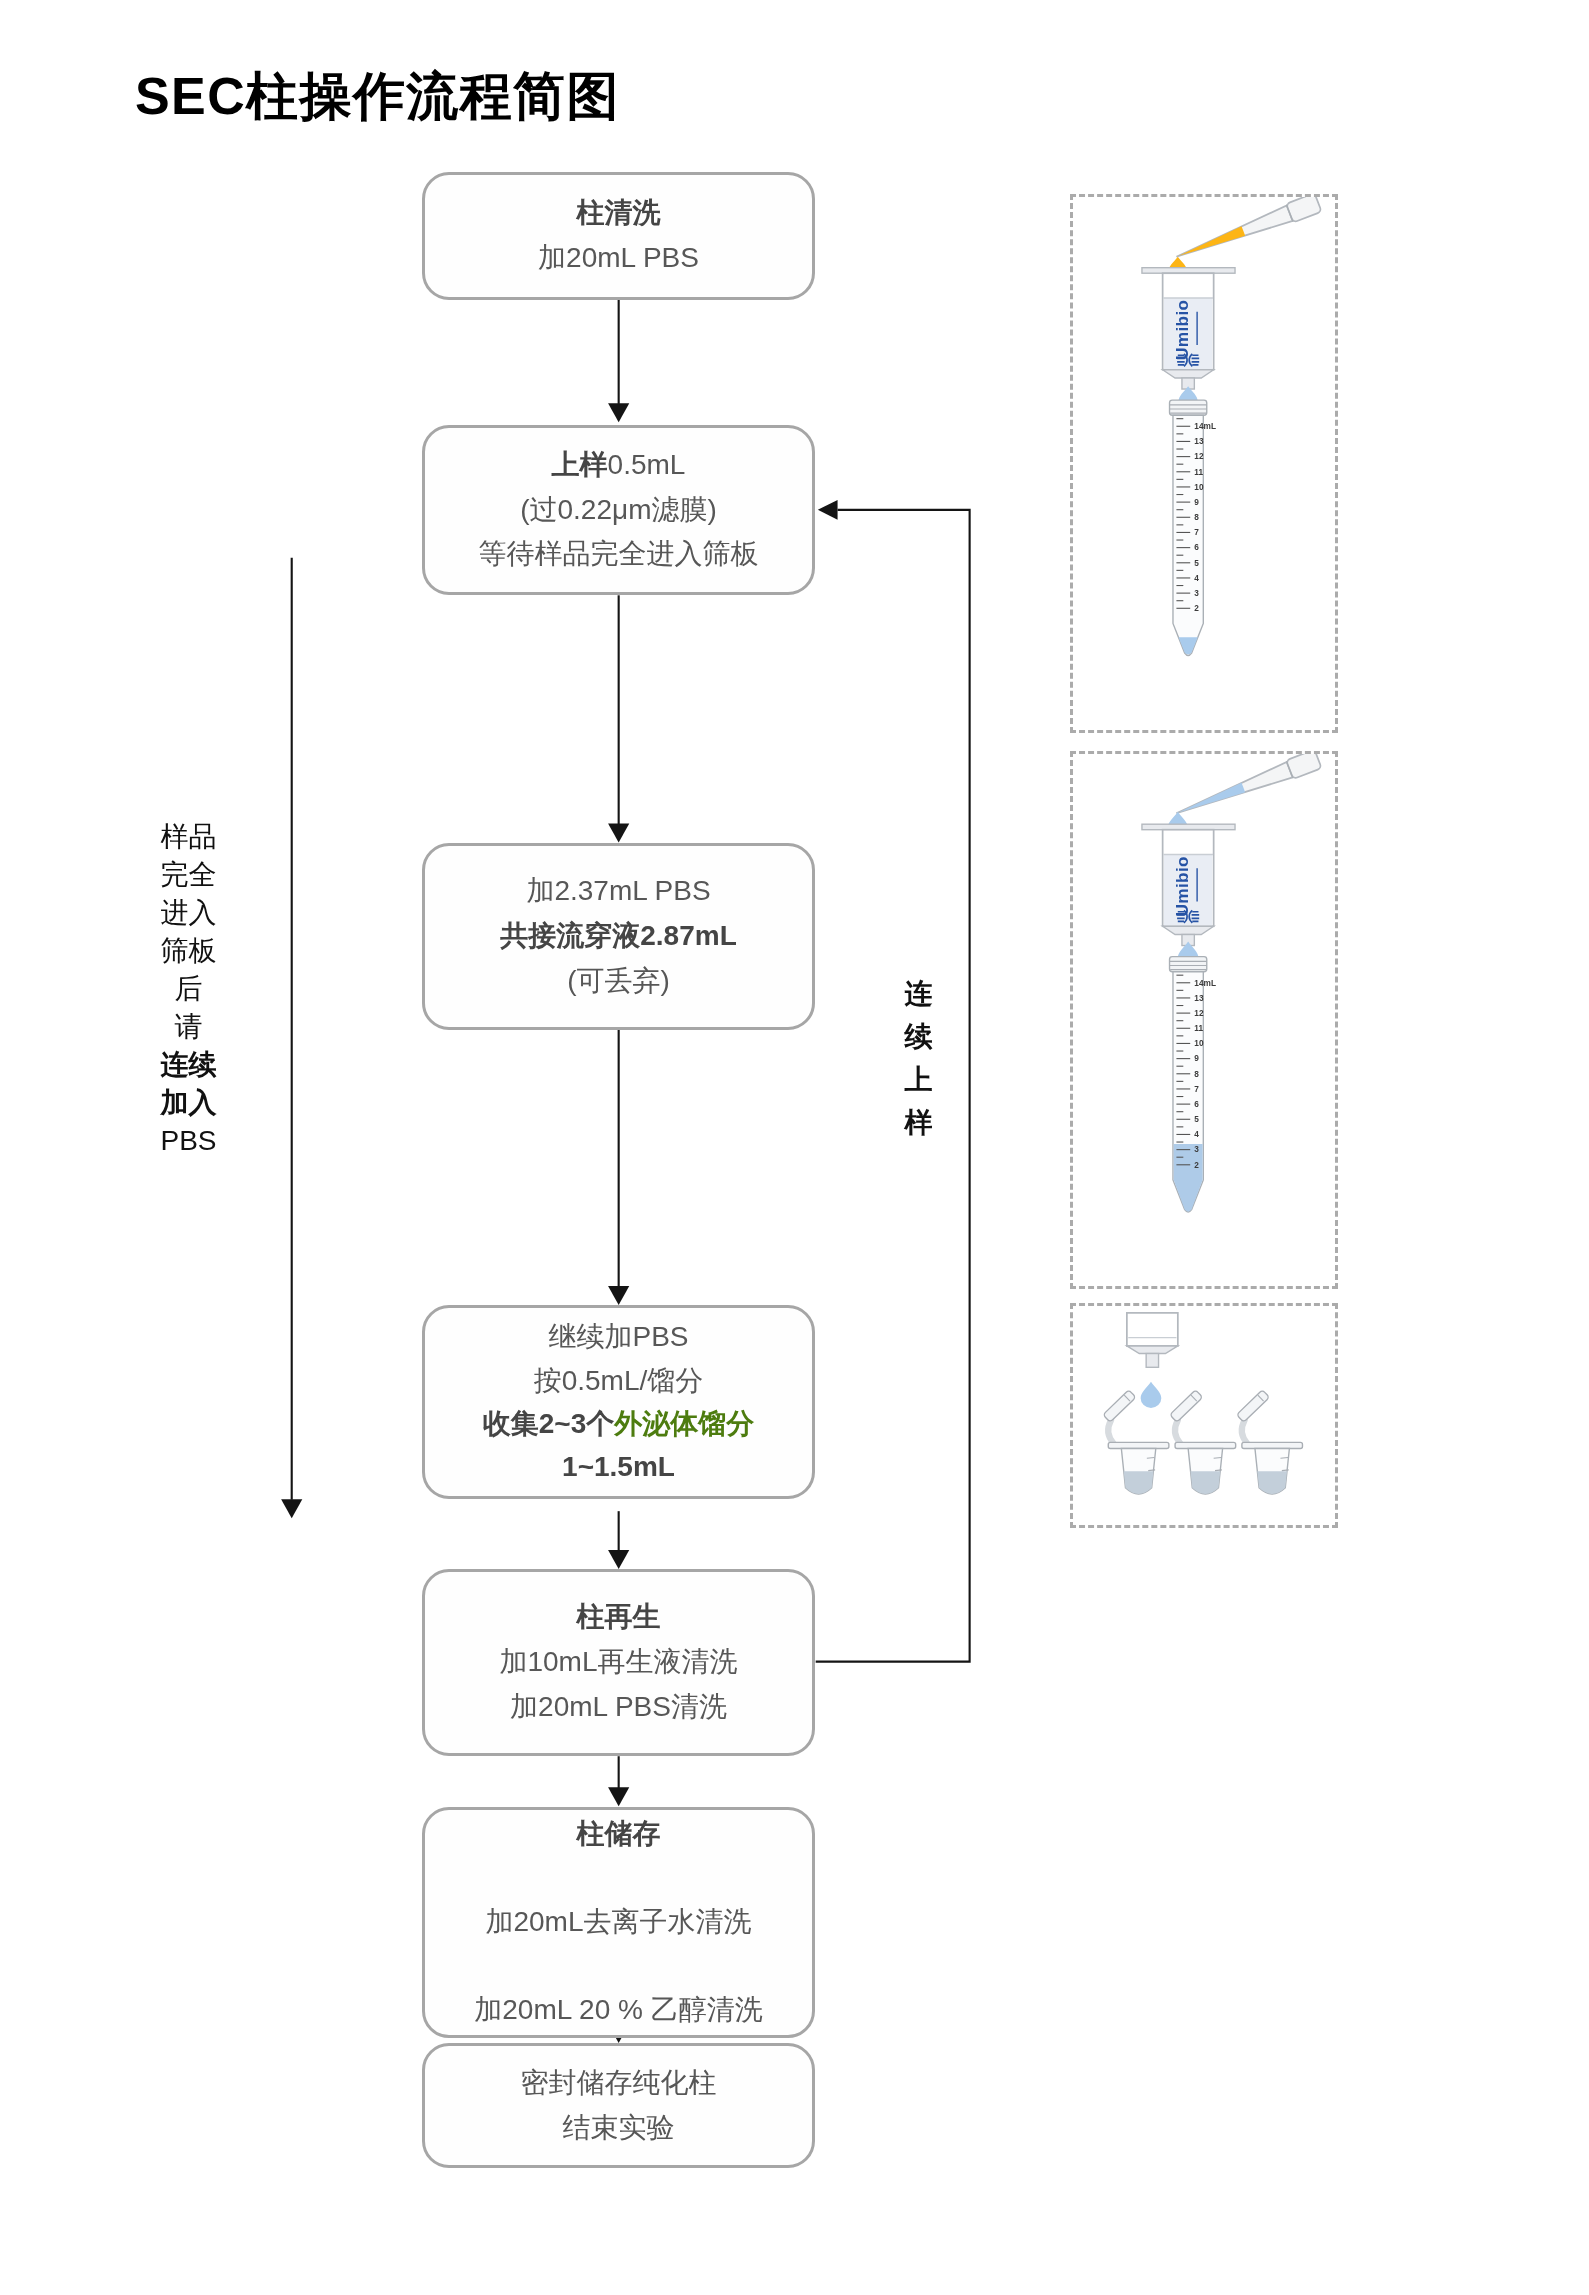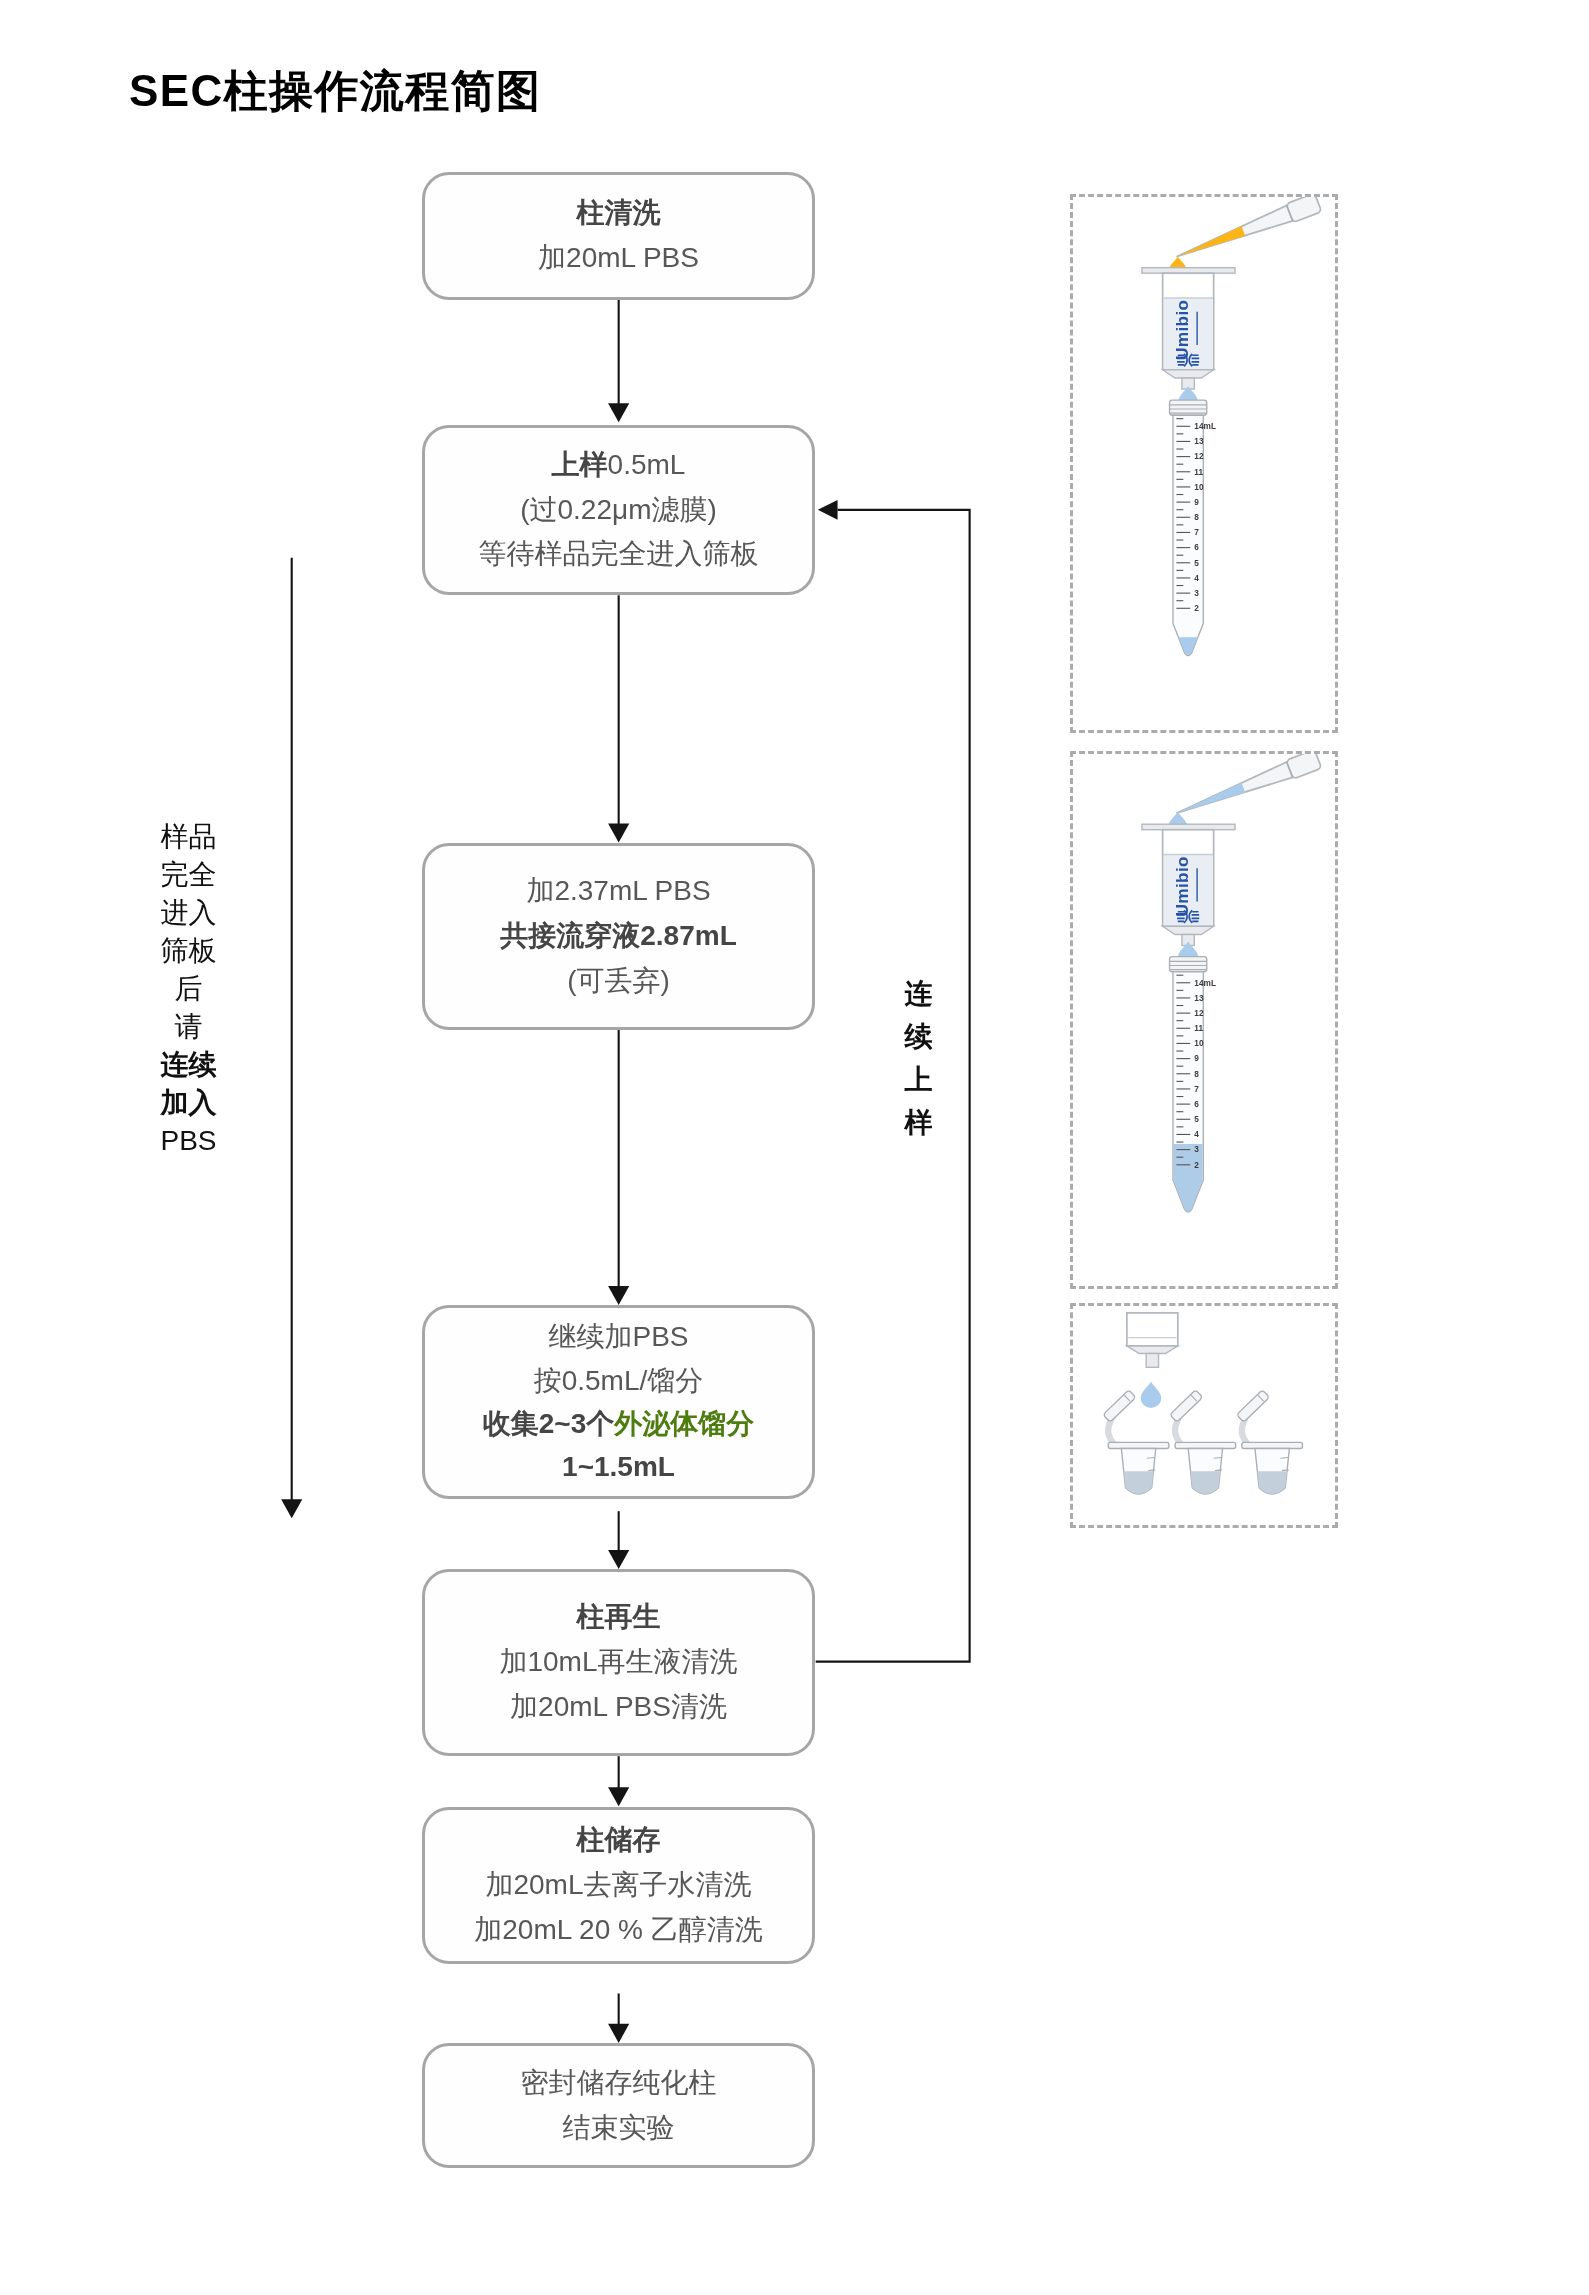--- a/index.html
+++ b/index.html
@@ -1,39 +1,39 @@
 <!DOCTYPE html>
 <html style="font-size:11.3px"><head>
 <meta charset="utf-8">
 <style>
   html,body{margin:0;padding:0;background:#ffffff;}
   body{width:1589px;height:2295px;position:relative;font-family:"Liberation Sans","DejaVu Sans",sans-serif;}
   .page{position:absolute;inset:0;overflow:hidden;}
 
   
-  .title{position:absolute;left:129px;top:62px;font-size:44px;font-weight:800;color:#000;letter-spacing:1.4px;white-space:nowrap;}
+  .title{position:absolute;left:135px;top:62px;font-size:52px;font-weight:800;color:#000;letter-spacing:1.4px;white-space:nowrap;}
 
   
   svg.connectors{position:absolute;left:0;top:0;pointer-events:none;}
   .cline{stroke:#141414;stroke-width:3;fill:none;}
   .chead{fill:#141414;stroke:none;}
 
   
   .fbox{position:absolute;left:422px;width:393px;box-sizing:border-box;background:#fefefe;
         border:3.5px solid #a6a6a6;border-radius:27px;display:flex;flex-direction:column;
         justify-content:center;align-items:center;text-align:center;color:#575757;
         font-size:28px;line-height:1.6;}
   .fbox .b{font-weight:700;color:#454545;}
   .fbox .green{color:#4d7c0f;}
   #box-wash{top:172px;height:128px;}
   #box-load{top:425px;height:170px;text-align:right;}
   #box-flowthrough{top:843px;height:187px;}
   #box-collect{top:1305px;height:194px;line-height:1.55;}
   #box-regen{top:1569px;height:187px;}
-  #box-store{top:1807px;height:157px;}
+  #box-store{top:1807px;height:231px;gap:43px;}
   #box-end{top:2043px;height:125px;}
 
   
   .vnote{position:absolute;color:#111;font-size:28px;text-align:center;}
   .vnote-left{left:146px;top:818px;width:85px;line-height:38px;}
   .vnote-left .b{font-weight:700;}
   .loop-label{left:903px;top:972px;width:31px;line-height:43px;font-weight:700;
               word-break:break-all;white-space:normal;}
 
   

